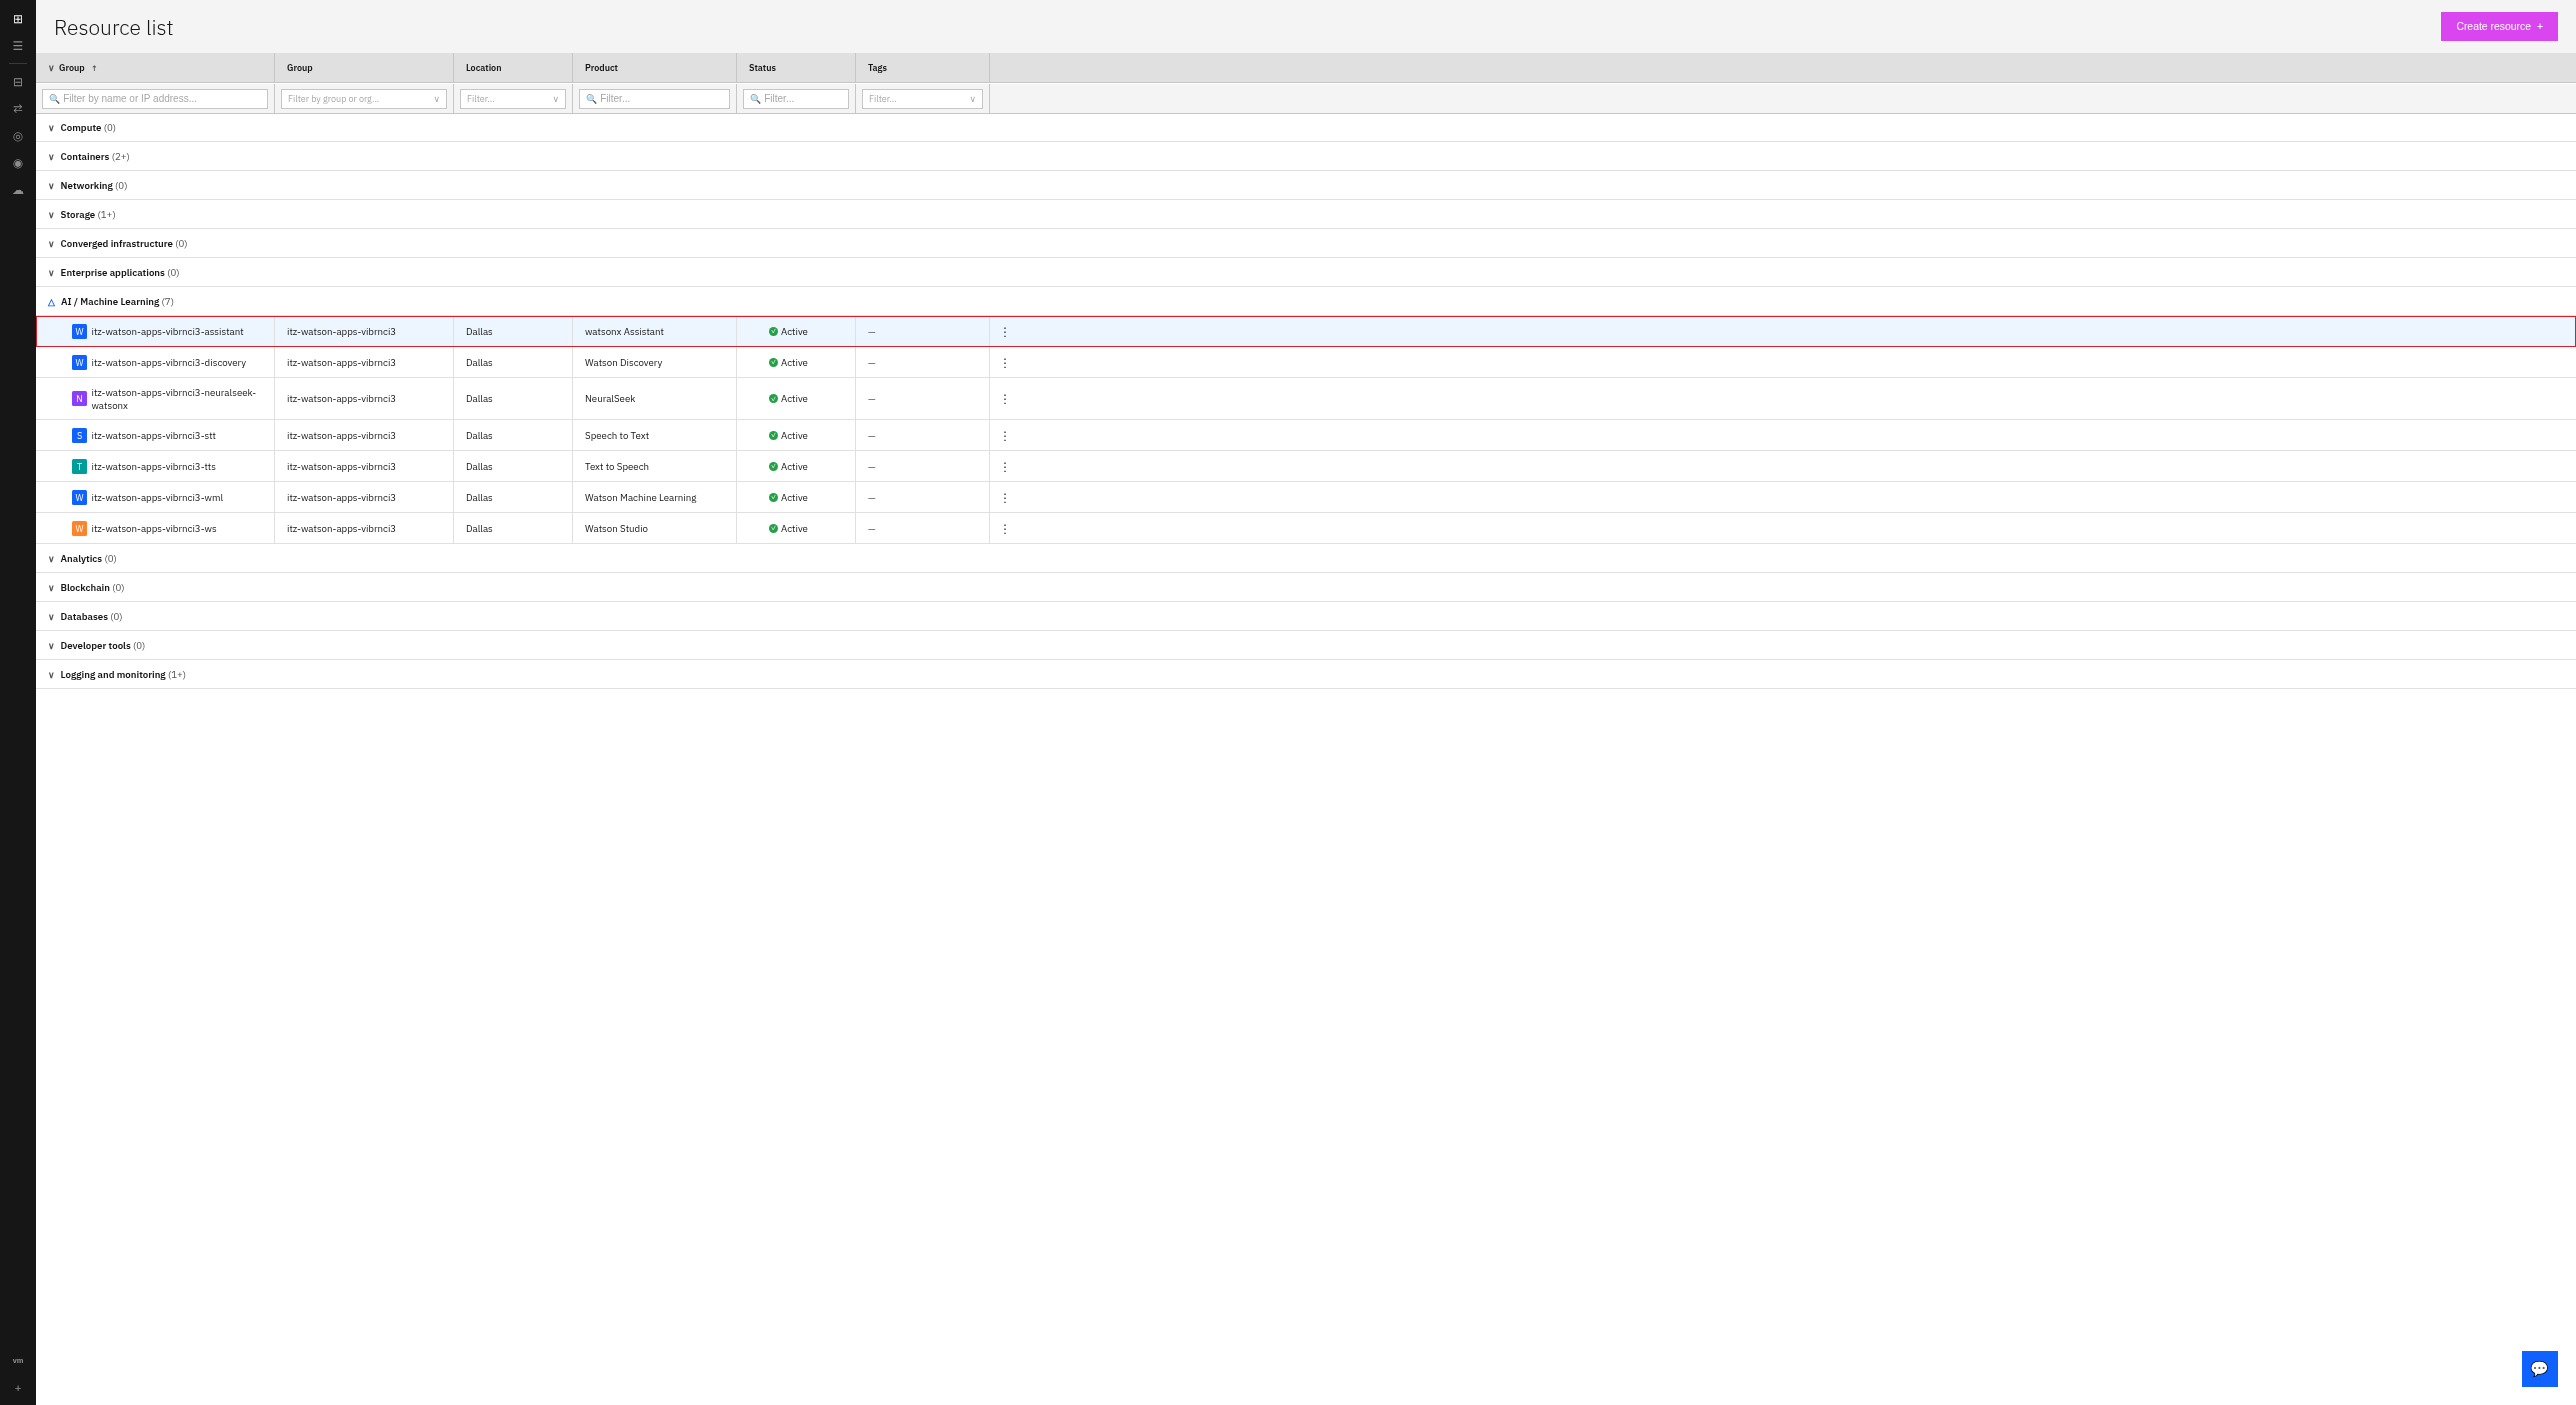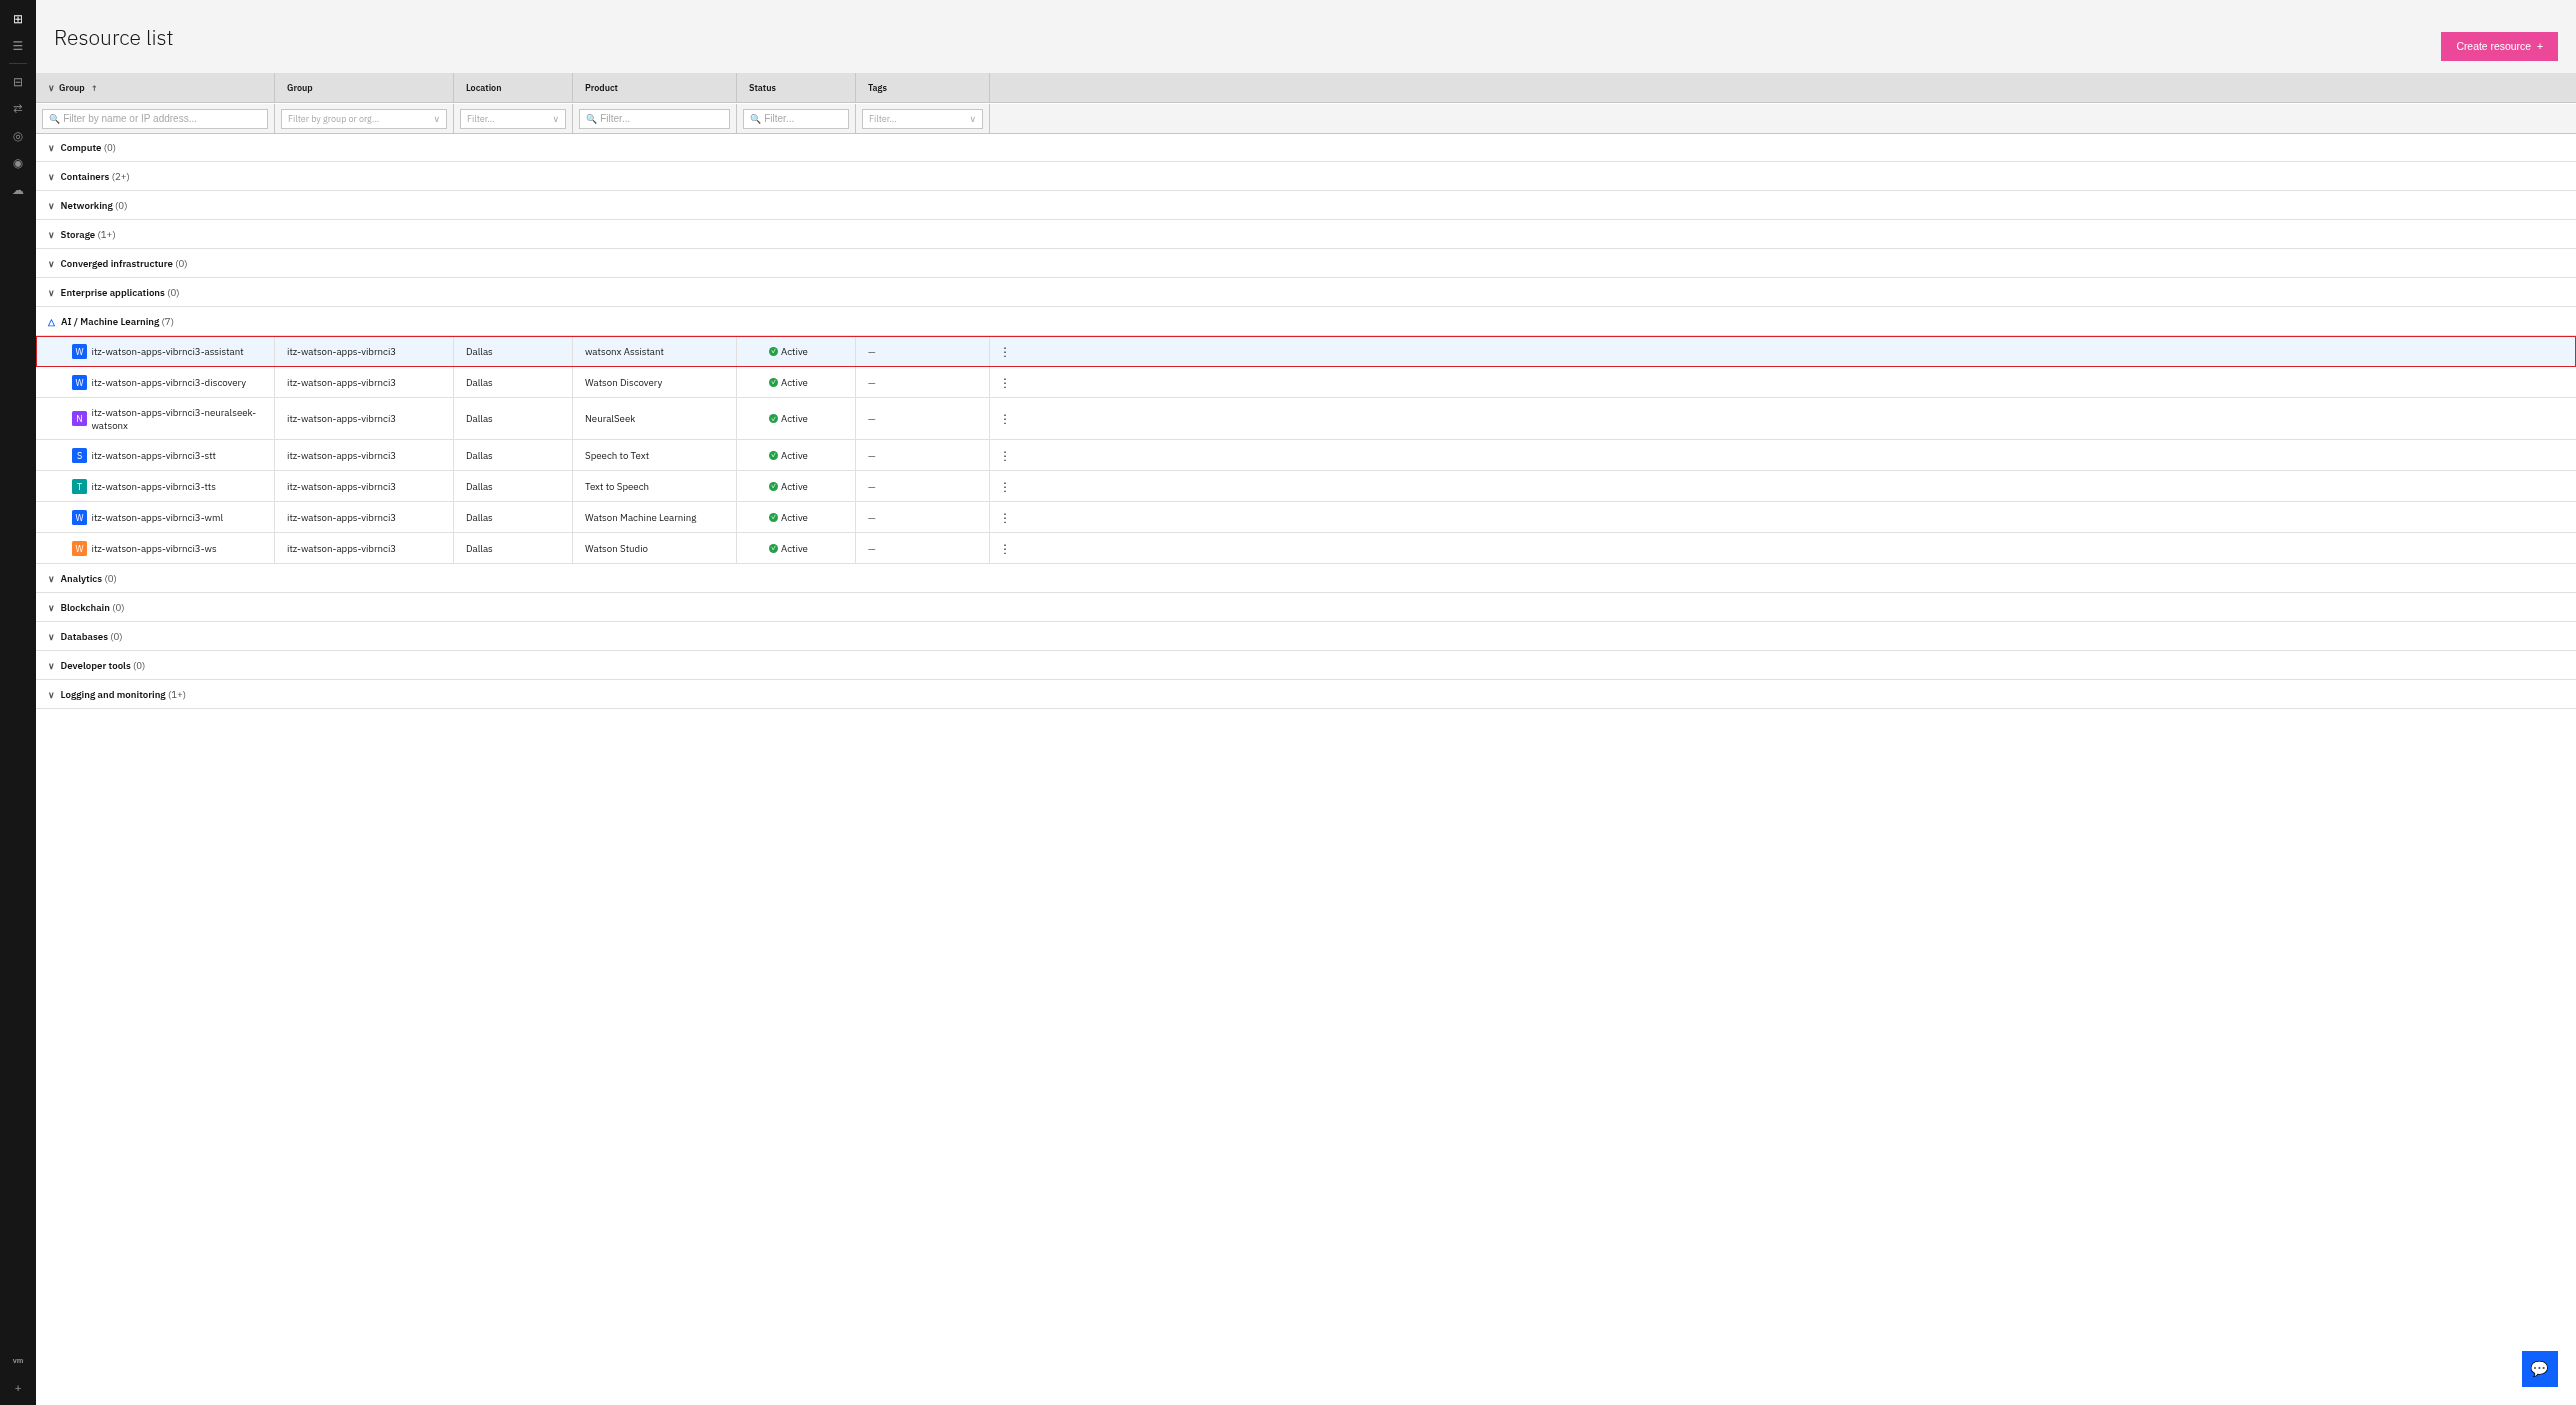--- a/index.html
+++ b/index.html
@@ -48,31 +48,30 @@
       justify-content: space-between;
       padding: 12px 18px 12px 18px;
       background: #f4f4f4;
     }
     .page-title {
       font-size: 21px;
       font-weight: 300;
       color: #161616;
     }
     .create-btn {
-      background: #ec4899;
+      background: #d946ef;
       color: #ffffff;
       border: none;
       padding: 9px 15px;
       font-size: 10.4px;
       cursor: pointer;
       display: flex;
       align-items: center;
       gap: 6px;
       font-weight: 400;
-      margin-top: 20px;
     }
 
     
     .table-container {
       flex: 1;
       overflow-y: auto;
       background: #ffffff;
       margin: 0;
     }
 

